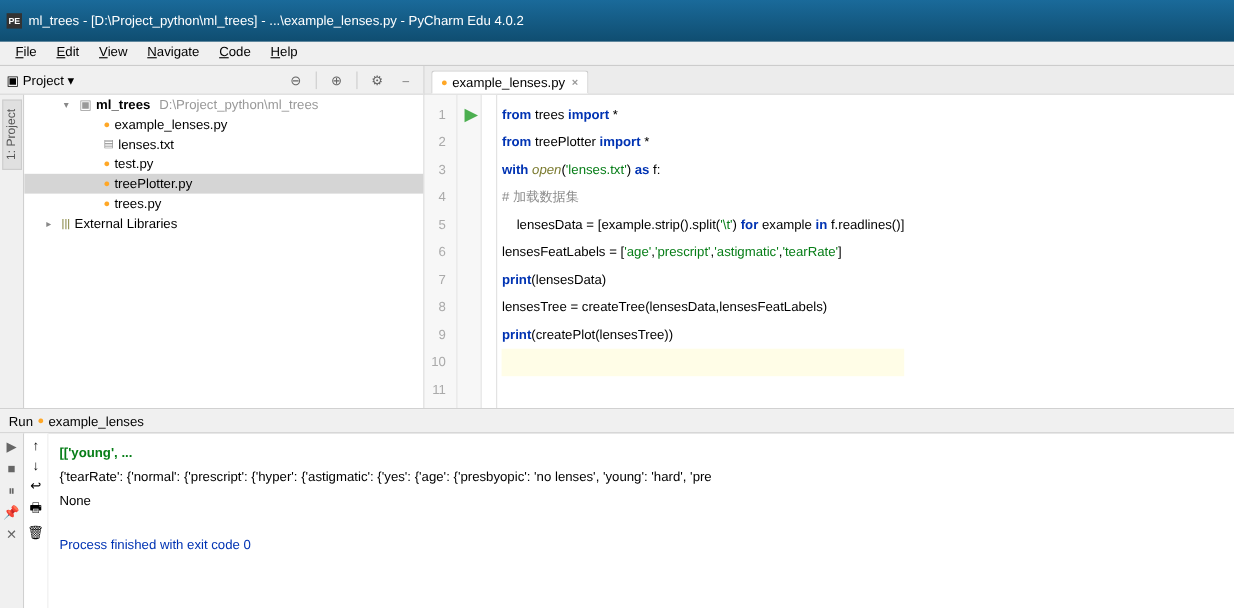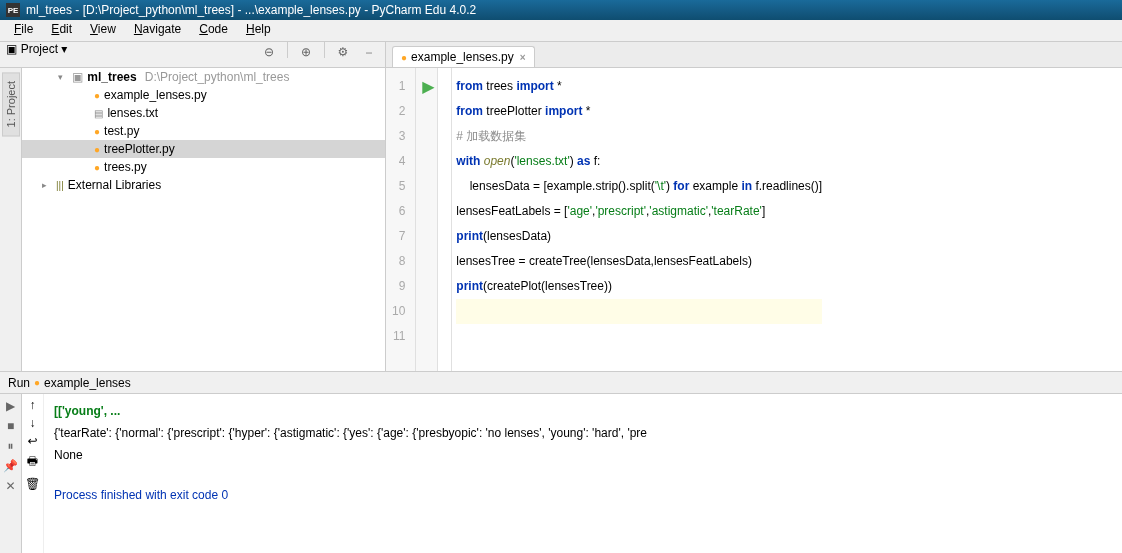--- a/index.html
+++ b/index.html
@@ -1,23 +1,23 @@
 <!DOCTYPE html>
 <html><head>
 <meta charset="utf-8">
 <style>
 * { margin:0; padding:0; box-sizing:border-box; font-family:"Segoe UI",Tahoma,sans-serif; font-size:12px; }
 body { width:1122px; height:553px; background:#f0f0f0; overflow:hidden; display:flex; flex-direction:column; }
-.titlebar { background:linear-gradient(#1a6a9a,#0f4d70); color:#fff; height:20px; display:flex; align-items:center; padding:0 6px; }
+.titlebar { background:linear-gradient(#1a6a9a,#0f4d70); color:#fff; height:38px; display:flex; align-items:center; padding:0 6px; }
 .titlebar .icon { width:14px; height:14px; background:#333; margin-right:6px; display:flex; align-items:center; justify-content:center; color:#fff; font-size:8px; font-weight:bold; }
 .menubar { background:#f0f0f0; height:22px; display:flex; align-items:flex-start; padding:0 6px; gap:2px; border-bottom:1px solid #ccc; }
 .menubar span { padding:2px 8px; cursor:default; }
 .menubar span u { text-decoration:underline; }
 .toolbar-row { height:26px; display:flex; border-bottom:1px solid #ccc; }
-.left-toolbar { width:386px; display:flex; padding:0 6px; gap:6px; background:#f0f0f0; border-right:1px solid #ccc; }
+.left-toolbar { width:386px; display:flex; align-items:center; padding:0 6px; gap:6px; background:#f0f0f0; border-right:1px solid #ccc; }
 .tb-btn { width:20px; height:20px; display:flex; align-items:center; justify-content:center; color:#666; cursor:pointer; }
 .tb-sep { width:1px; height:16px; background:#ccc; margin:0 2px; }
 .editor-tabs { flex:1; display:flex; align-items:flex-end; background:#ececec; padding-left:6px; }
 .tab { background:#fff; border:1px solid #ccc; border-bottom:none; padding:3px 8px; display:flex; align-items:center; gap:4px; font-size:11px; border-radius:3px 3px 0 0; }
 .tab .close { color:#999; font-weight:bold; cursor:pointer; font-size:10px; margin-left:2px; }
 .main { flex:1; display:flex; overflow:hidden; }
 .sidebar-vert { width:22px; background:#f0f0f0; border-right:1px solid #ccc; display:flex; flex-direction:column; align-items:center; padding-top:4px; }
 .vert-tab { writing-mode:vertical-rl; transform:rotate(180deg); padding:8px 2px; font-size:11px; color:#555; cursor:pointer; background:#e0e0e0; border:1px solid #ccc; margin-bottom:2px; }
 .project-panel { width:364px; background:#fff; border-right:1px solid #ccc; overflow:auto; }
 .tree-item { display:flex; align-items:center; padding:2px 0 2px 20px; gap:4px; cursor:pointer; white-space:nowrap; }
@@ -165,22 +165,22 @@
         <div></div>
         <div></div>
         <div></div>
         <div></div>
         <div></div>
         <div></div>
       </div>
     <div class="code" id="code-lines">
         <div class=""><span class="kw">from</span> trees <span class="kw">import</span> *</div>
         <div class=""><span class="kw">from</span> treePlotter <span class="kw">import</span> *</div>
+        <div class=""><span class="kw">with</span> <span class="fn">open</span>(<span class="str">'lenses.txt'</span>) <span class="kw">as</span> f:</div>
         <div class=""><span class="cmn"># 加载数据集</span></div>
-        <div class=""><span class="kw">with</span> <span class="fn">open</span>(<span class="str">'lenses.txt'</span>) <span class="kw">as</span> f:</div>
         <div class="">    lensesData = [example.strip().split(<span class="str">'\t'</span>) <span class="kw">for</span> example <span class="kw">in</span> f.readlines()]</div>
         <div class="">lensesFeatLabels = [<span class="str">'age'</span>,<span class="str">'prescript'</span>,<span class="str">'astigmatic'</span>,<span class="str">'tearRate'</span>]</div>
         <div class=""><span class="kw">print</span>(lensesData)</div>
         <div class="">lensesTree = createTree(lensesData,lensesFeatLabels)</div>
         <div class=""><span class="kw">print</span>(createPlot(lensesTree))</div>
         <div class="line11"></div>
       </div>
   </div>
 </div>
 

